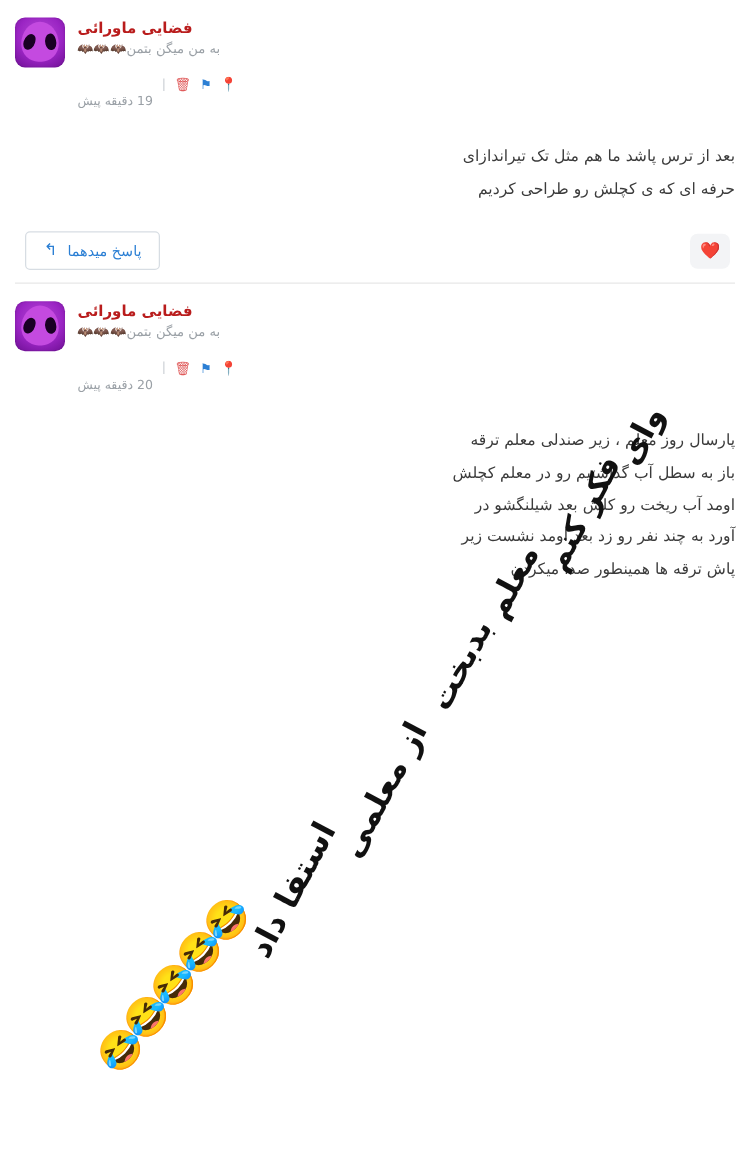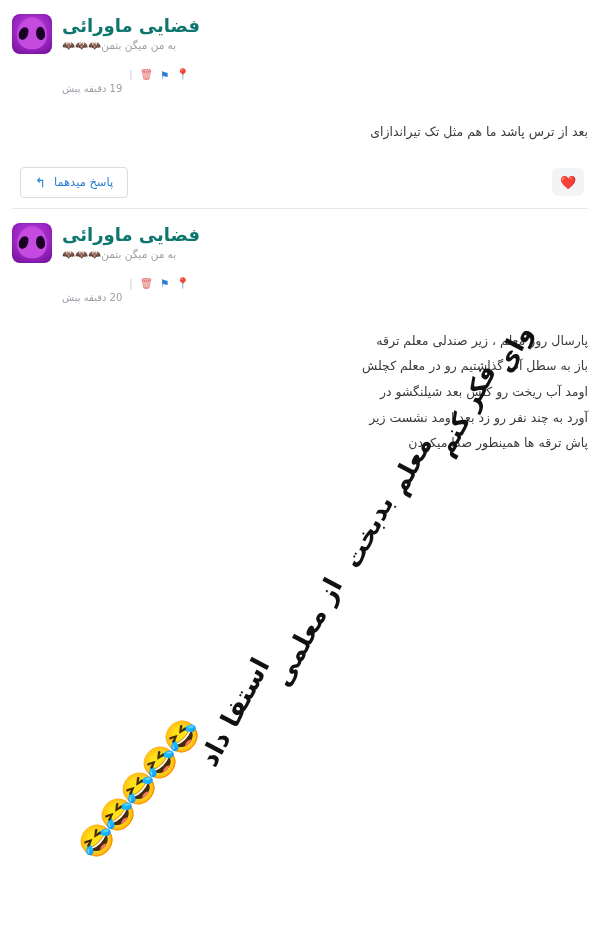--- a/index.html
+++ b/index.html
@@ -47,21 +47,21 @@
     position:absolute;top:13px;width:9px;height:13px;
     background:#1a0024;border-radius:60% 40% 55% 45%;
   }
   .avatar .eye.l{left:7px;transform:rotate(16deg);}
   .avatar .eye.r{right:7px;transform:rotate(-16deg);}
   .head-text{
     display:flex;flex-direction:column;align-items:flex-end;
     gap:3px;padding-top:1px;
   }
   .author{
-    font-size:18px;font-weight:bold;color:#0f766e;
+    font-size:12px;font-weight:bold;color:#b91c1c;
     direction:rtl;
   }
   .reply-to{
     font-size:10.5px;color:#9aa0a6;direction:rtl;
   }
   .meta-row{
     display:flex;flex-direction:row;align-items:center;
     gap:7px;font-size:10px;color:#9aa0a6;direction:rtl;
   }
   .meta-row .pin{color:#b9bdc2;font-size:11px;}
@@ -135,20 +135,21 @@
           <span class="flag">⚑</span>
           <span class="trash">🗑</span>
           <span class="sep">|</span>
           <span class="time">19 دقیقه پیش</span>
         </div>
       </div>
     </div>
 
     <div class="body">
       <div class="line">بعد از ترس پاشد ما هم مثل تک تیراندازای</div>
+      <div class="line">حرفه ای که ی کچلش رو طراحی کردیم</div>
     </div>
 
     <div class="actions">
       <div class="like-chip">❤️</div>
       <div class="reply-btn">
         <span class="arrow">↰</span>
         <span>پاسخ میدهما</span>
       </div>
     </div>
   </div>

